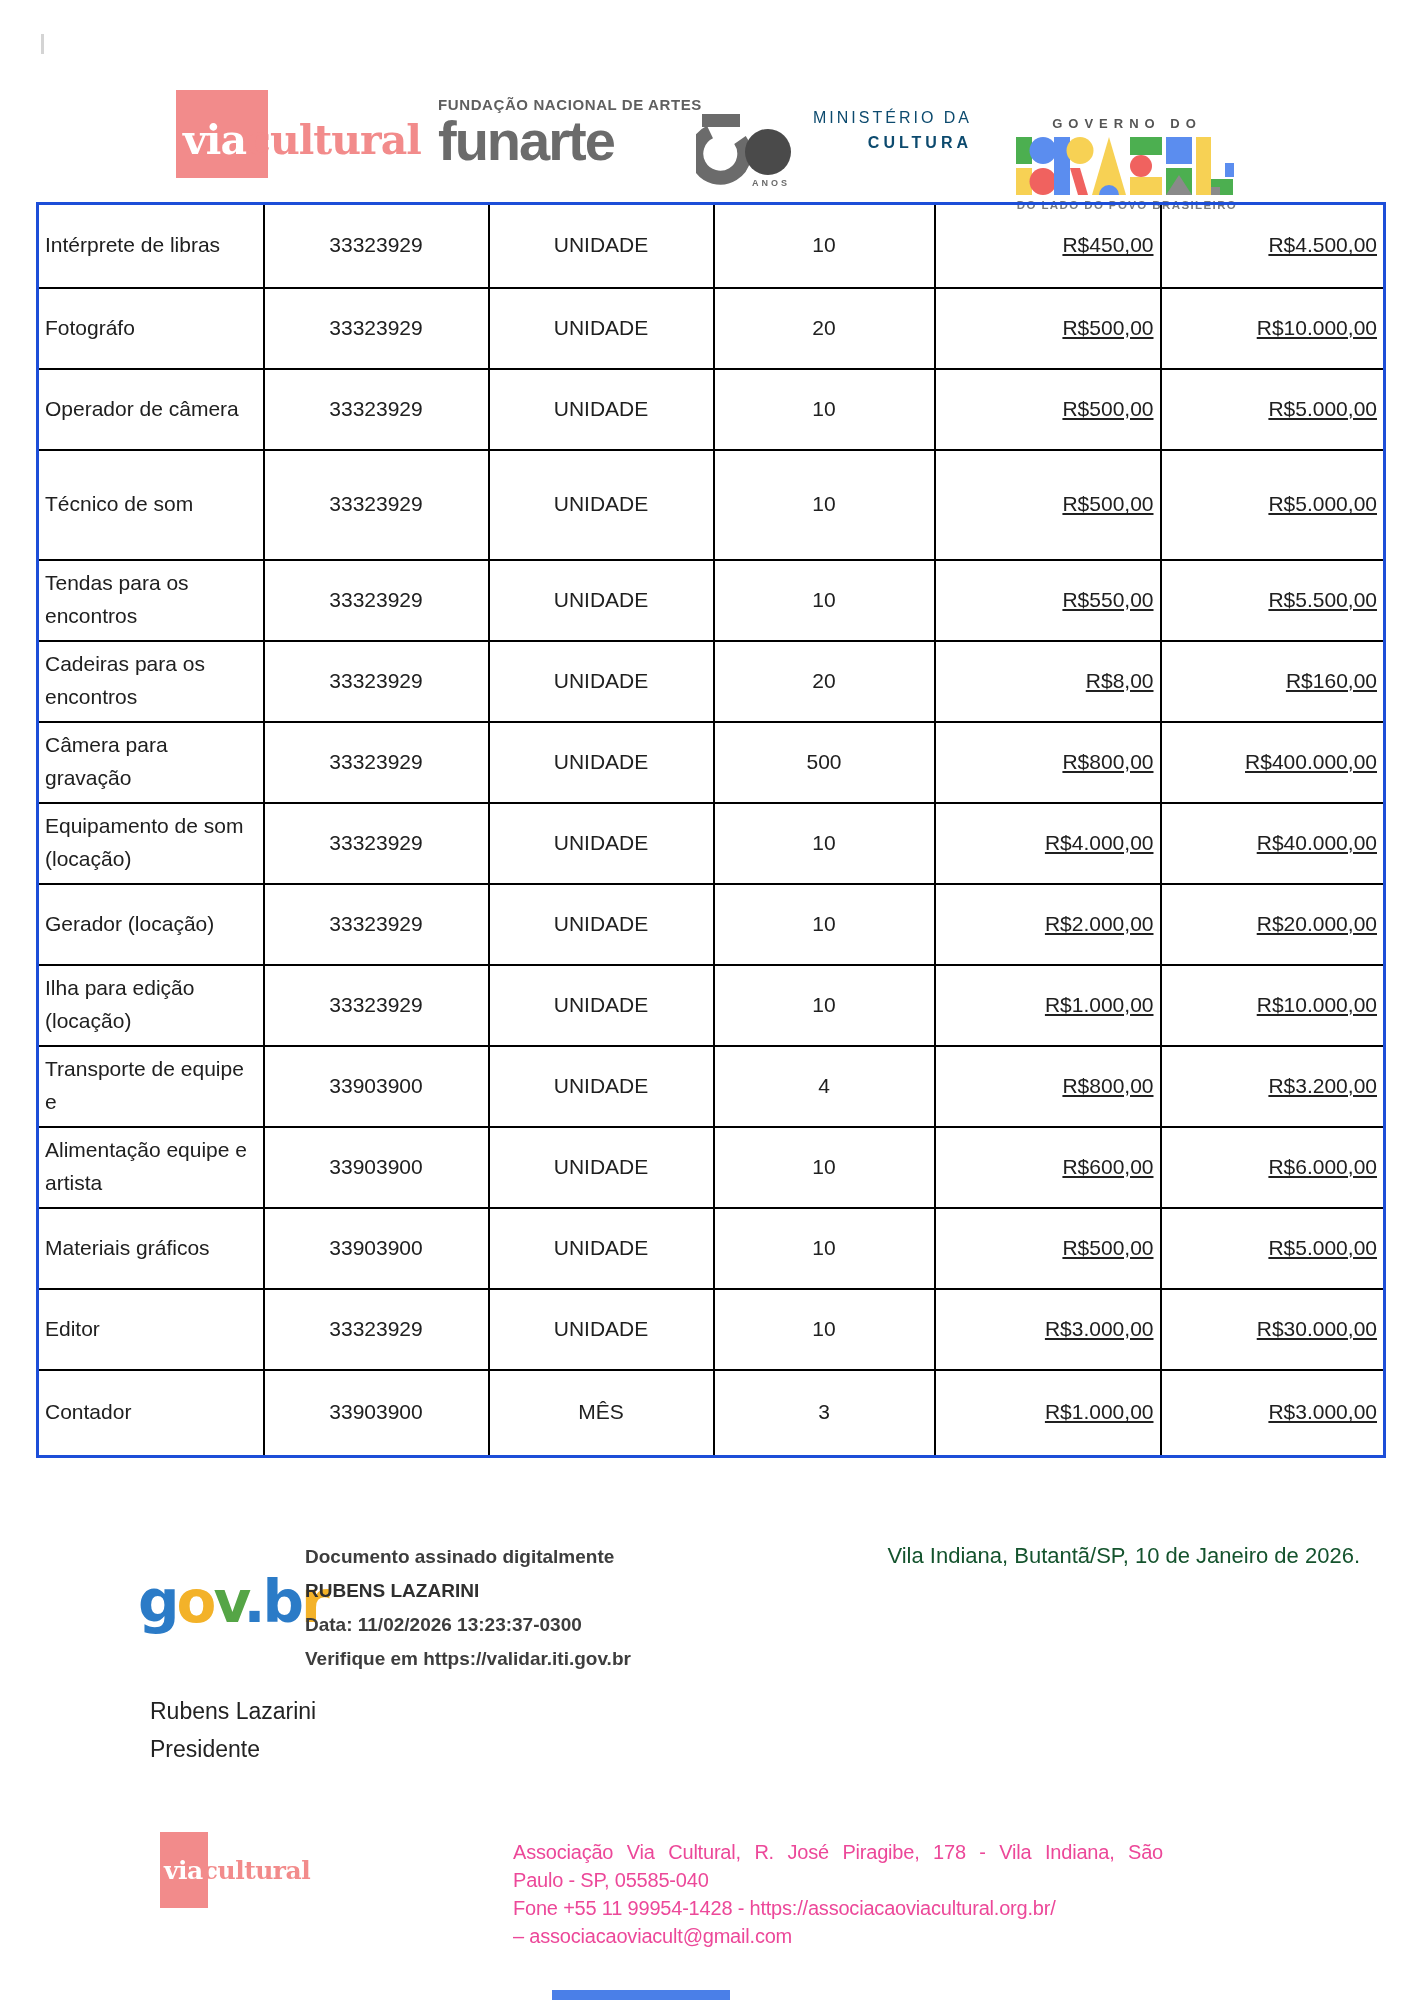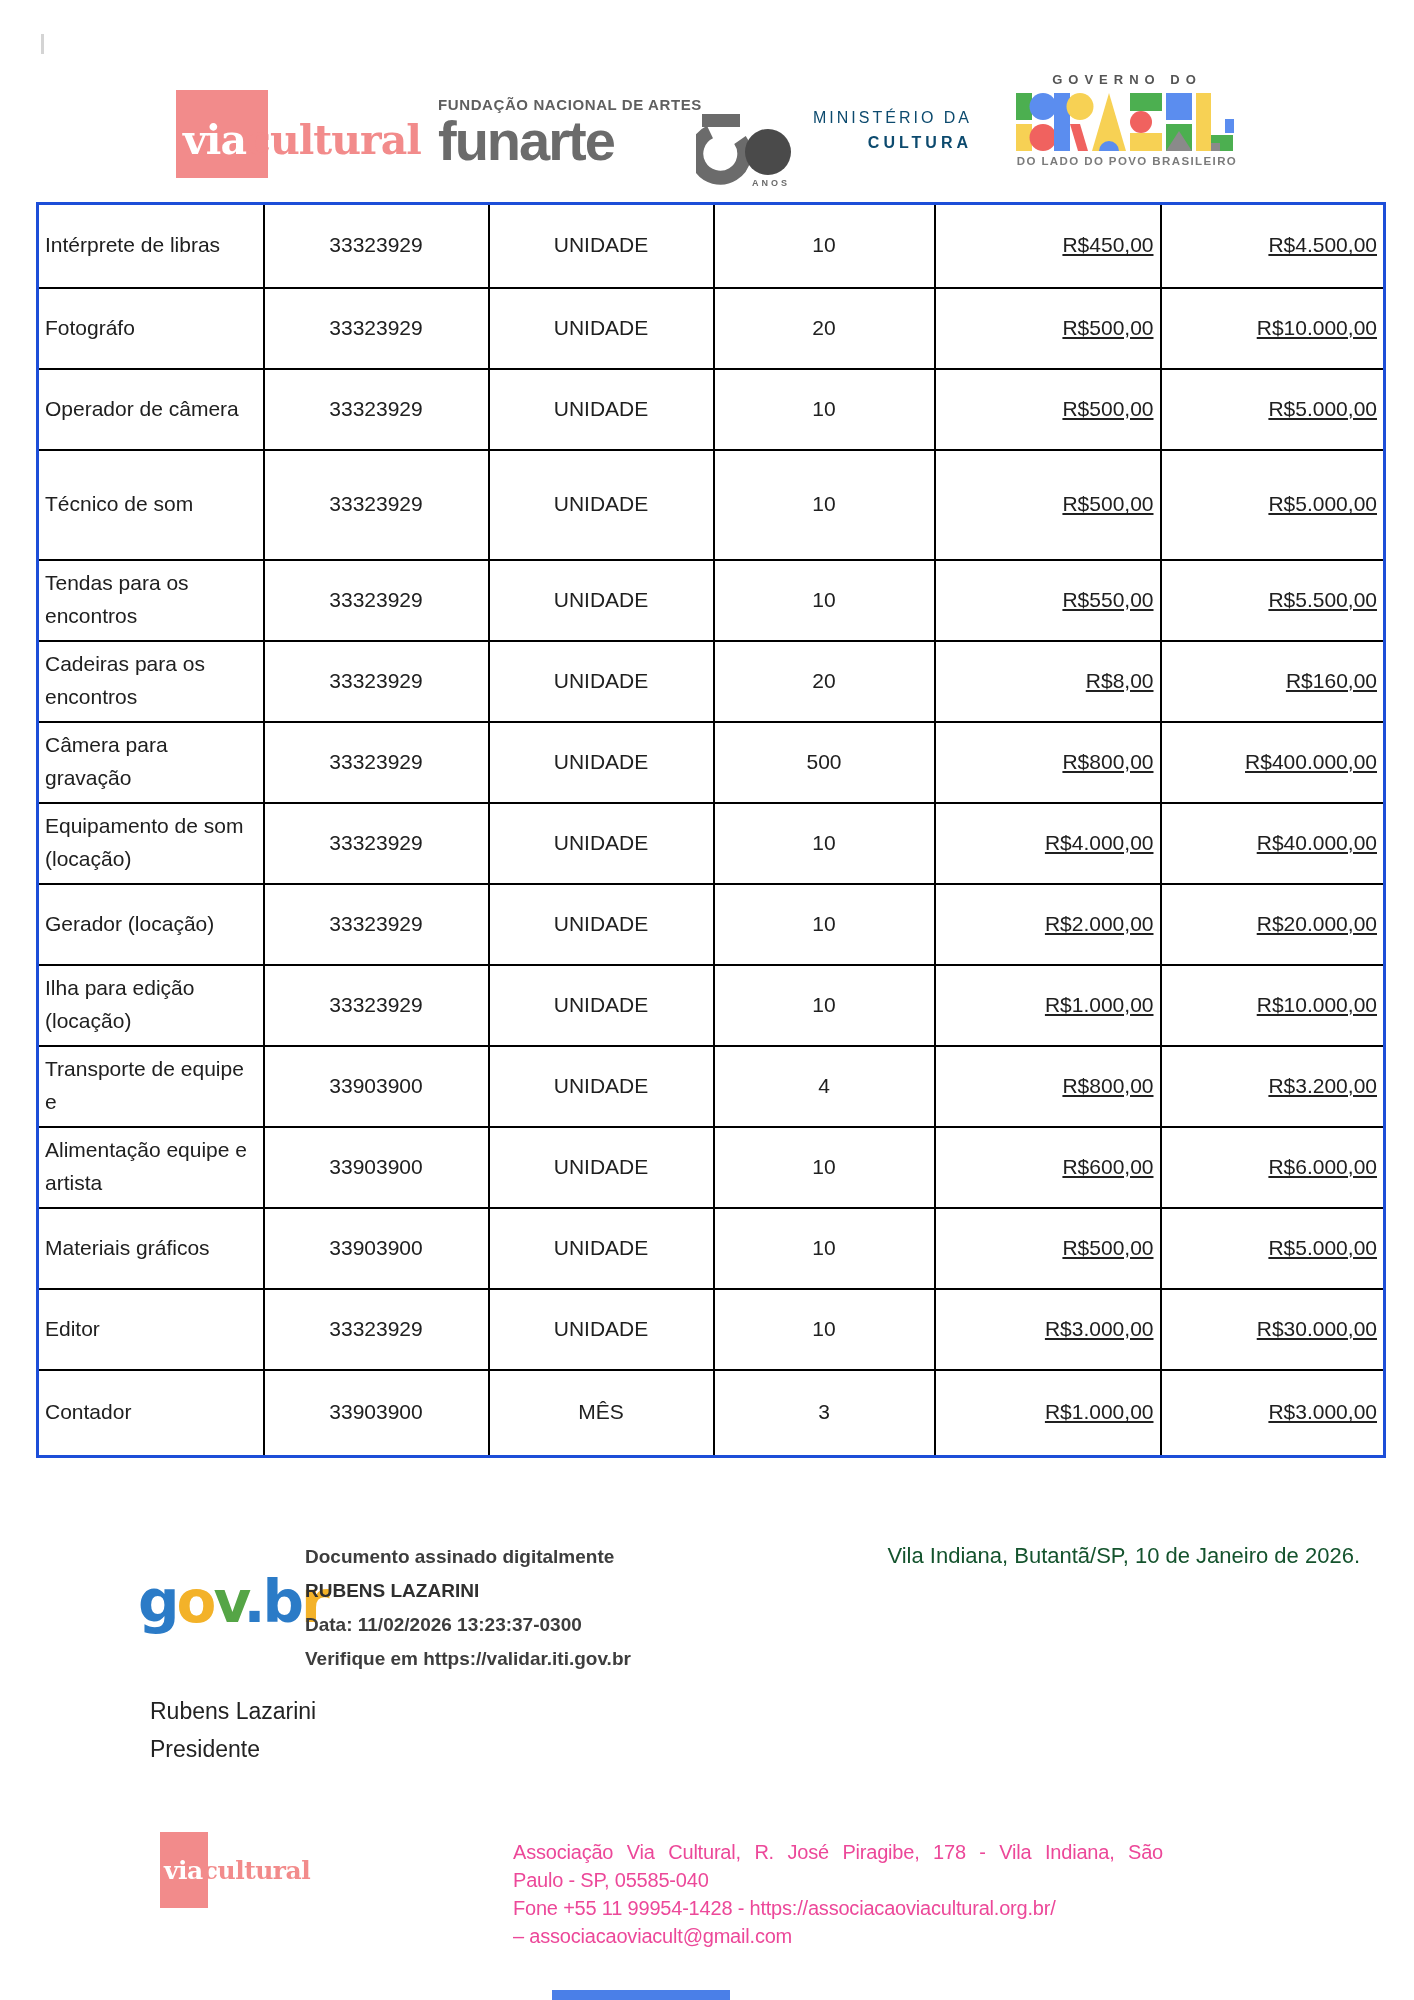--- a/index.html
+++ b/index.html
@@ -15,21 +15,21 @@
     font-weight:bold;font-size:41px;letter-spacing:-1px;white-space:nowrap;}
   .vc-via{color:#ffffff;} .vc-cultural{color:#f28b8b;}
   .logo-funarte{position:absolute;left:438px;top:96px;width:360px;height:90px;}
   .funarte-tagline{color:#5f5f5f;font-weight:bold;font-size:15px;letter-spacing:0.6px;white-space:nowrap;}
   .funarte-name{color:#6b6b6b;font-weight:bold;font-size:56px;line-height:52px;letter-spacing:-2px;margin-top:2px;}
   .funarte-50{position:absolute;left:258px;top:18px;}
   .logo-ministerio{position:absolute;left:792px;top:105px;width:180px;text-align:right;
     color:#0c4a6e;font-size:16px;letter-spacing:3px;line-height:25px;white-space:nowrap;}
   .ministerio-b{font-weight:bold;letter-spacing:4px;}
   .logo-governo{position:absolute;left:1012px;top:72px;width:230px;text-align:center;}
-  .governo-top{color:#555555;font-weight:bold;font-size:13px;letter-spacing:6px;white-space:nowrap;}
+  .governo-top{color:#555555;font-weight:bold;font-size:13px;letter-spacing:6px;white-space:nowrap;margin-top:44px;}
   .governo-brasil{margin:6px auto 4px auto;display:block;}
   .governo-tagline{color:#7b7b7b;font-weight:bold;font-size:11.5px;letter-spacing:1.4px;white-space:nowrap;}
   
   table.budget{position:absolute;left:36px;top:202px;width:1347px;border-collapse:collapse;
     table-layout:fixed;border:3px solid #1d4ed8;}
   table.budget td{border:2px solid #000;font-size:21px;color:#202020;vertical-align:middle;
     line-height:1.55;padding:0 6px;overflow:hidden;}
   table.budget tr{height:81px;}
   table.budget tr:nth-child(1){height:84px;}
   table.budget tr:nth-child(4){height:110px;}

